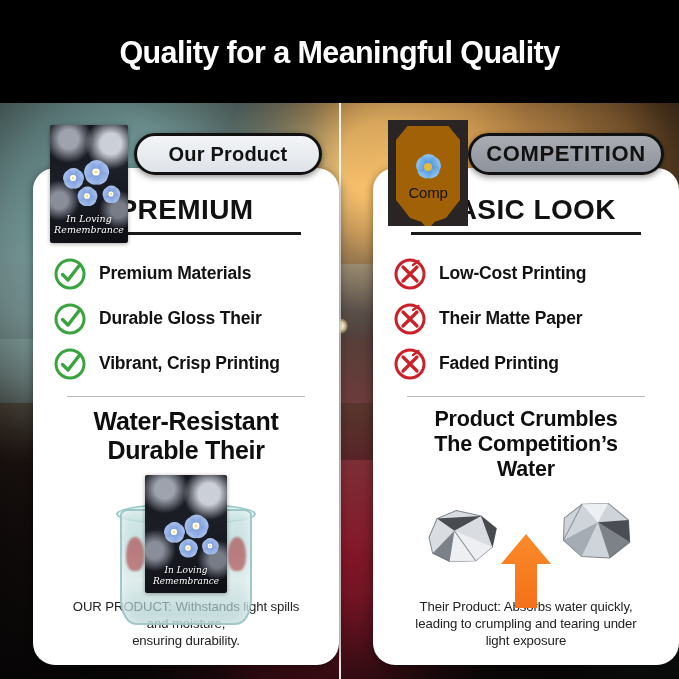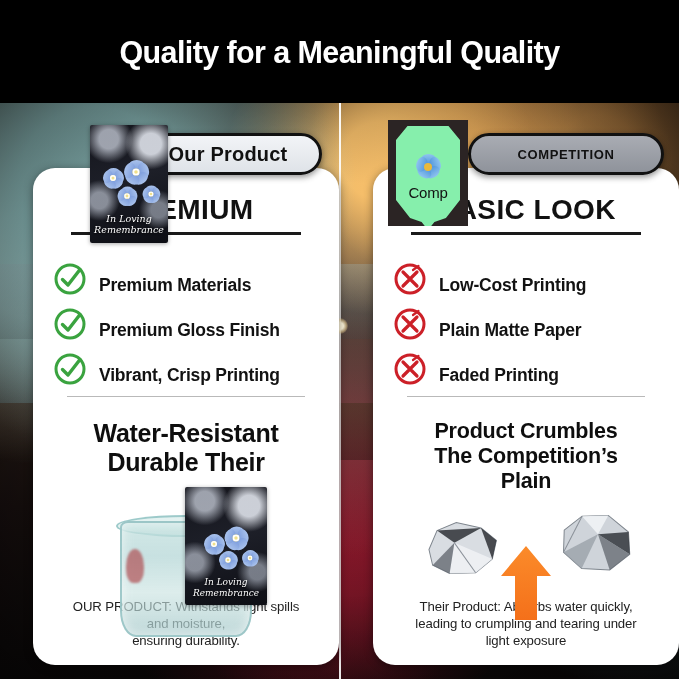--- a/index.html
+++ b/index.html
@@ -115,21 +115,21 @@
     line-height:32px;
   }
   .heading-rule {
     height:3px; background:#1a1a1a;
     margin:6px 22px 0 22px;
   }
 
   
   .feature-list { margin-top:16px; }
   .feature-row {
-    display:flex; align-items:flex-end;
+    display:flex; align-items:center;
     height:45px;
     padding-left:4px;
   }
   .feature-icon {
     width:34px; height:34px;
     flex:0 0 34px;
     margin-right:12px;
   }
   .feature-icon svg { display:block; width:34px; height:34px; }
   .feature-text {
@@ -143,21 +143,21 @@
   
   .soft-rule {
     height:1px; background:#b9b9b9;
     margin:10px 18px 0 18px;
   }
 
   .statement {
     text-align:center;
     color:#0e0e0e;
     font-weight:bold;
-    margin-top:22px;
+    margin-top:10px;
   }
   .statement.left  { font-size:25px; line-height:29px; letter-spacing:-0.3px; }
   .statement.right { font-size:21.5px; line-height:25px; letter-spacing:-0.2px; }
 
   
   .media {
     flex:1 1 auto;
     position:relative;
     margin-top:4px;
   }
@@ -196,21 +196,20 @@
   .glass-red-l { left:22px; }
   .glass-red-r { left:124px; }
 
   .mem-card {
     position:absolute; left:41px; top:0;
     width:82px; height:118px;
     border-radius:2px;
     overflow:hidden;
     z-index:3;
     box-shadow:0 1px 4px rgba(0,0,0,0.35);
-    margin-left:40px;
   }
   .mem-card.thumb {
     position:absolute; left:0; top:0;
     width:78px; height:118px;
     border-radius:2px;
   }
   .mem-art {
     position:absolute; inset:0;
     background:
       radial-gradient(circle at 78% 16%, rgba(228,232,240,0.88) 0 9%, rgba(0,0,0,0) 22%),
@@ -306,40 +305,40 @@
     white-space:nowrap;
   }
   .badge-ours {
     left:134px; width:188px;
     background:linear-gradient(180deg,#f2f4f7,#dfe3e8);
   }
   .badge-comp {
     left:468px; width:196px;
     background:linear-gradient(180deg,#a9acb3,#8f939b);
   }
-  .badge-comp .badge-label { font-size:13px; letter-spacing:0.6px; }
+  .badge-comp .badge-label { font-size:22px; letter-spacing:0.6px; }
 
   
   .thumb-wrap {
     position:absolute; left:50px; top:125px;
     width:78px; height:118px;
     z-index:31;
   }
 
   
   .comp-tag {
     position:absolute; left:388px; top:120px;
     width:80px; height:106px;
     background:#2b2424;
     z-index:31;
   }
   .comp-shape {
     position:absolute; left:8px; top:6px;
     width:64px; height:100px;
-    background:#86efac;
+    background:#a16207;
     clip-path:polygon(
       18% 0%, 82% 0%, 100% 14%, 100% 74%,
       78% 92%, 60% 96%, 55% 100%, 45% 100%, 40% 96%,
       22% 92%, 0% 74%, 0% 14%
     );
     display:flex; flex-direction:column;
     align-items:center; justify-content:center;
   }
   .comp-flower { position:relative; width:30px; height:30px; margin-bottom:2px; }
   .comp-flower span {
@@ -402,21 +401,21 @@
           <span class="feature-text">Premium Materials</span>
         </div>
 
         <div class="feature-row">
           <span class="feature-icon">
             <svg viewBox="0 0 34 34">
               <circle cx="17" cy="17" r="14" fill="none" stroke="#3aa33f" stroke-width="3"></circle>
               <path d="M9.5 17.5 L15 23 L27 7.5" fill="none" stroke="#3aa33f" stroke-width="3.4" stroke-linecap="round" stroke-linejoin="round"></path>
             </svg>
           </span>
-          <span class="feature-text">Premium Gloss Finish</span>
+          <span class="feature-text">Durable Gloss Their</span>
         </div>
 
         <div class="feature-row">
           <span class="feature-icon">
             <svg viewBox="0 0 34 34">
               <circle cx="17" cy="17" r="14" fill="none" stroke="#3aa33f" stroke-width="3"></circle>
               <path d="M9.5 17.5 L15 23 L27 7.5" fill="none" stroke="#3aa33f" stroke-width="3.4" stroke-linecap="round" stroke-linejoin="round"></path>
             </svg>
           </span>
           <span class="feature-text">Vibrant, Crisp Printing</span>
@@ -511,42 +510,42 @@
         </div>
 
         <div class="feature-row">
           <span class="feature-icon">
             <svg viewBox="0 0 34 34">
               <circle cx="17" cy="17" r="14" fill="none" stroke="#cc2028" stroke-width="3"></circle>
               <path d="M10 10 L24 24 M24 10 L10 24" fill="none" stroke="#cc2028" stroke-width="3.2" stroke-linecap="round"></path>
               <path d="M20 8 L25.5 4" fill="none" stroke="#cc2028" stroke-width="2.2" stroke-linecap="round"></path>
             </svg>
           </span>
-          <span class="feature-text">Plain Matte Paper</span>
+          <span class="feature-text">Their Matte Paper</span>
         </div>
 
         <div class="feature-row">
           <span class="feature-icon">
             <svg viewBox="0 0 34 34">
               <circle cx="17" cy="17" r="14" fill="none" stroke="#cc2028" stroke-width="3"></circle>
               <path d="M10 10 L24 24 M24 10 L10 24" fill="none" stroke="#cc2028" stroke-width="3.2" stroke-linecap="round"></path>
               <path d="M20 8 L25.5 4" fill="none" stroke="#cc2028" stroke-width="2.2" stroke-linecap="round"></path>
             </svg>
           </span>
           <span class="feature-text">Faded Printing</span>
         </div>
 
       </div>
 
       <div class="soft-rule"></div>
 
       <div class="statement right">
         <div>Product Crumbles</div>
         <div>The Competition’s</div>
-        <div>Plain</div>
+        <div>Water</div>
       </div>
 
       <div class="media">
         <div class="crumple-scene">
 
           <div class="crumple c-left">
             <svg viewBox="0 0 76 60">
               <path d="M4 28 L14 10 L34 4 L58 12 L72 26 L66 44 L48 56 L22 54 L6 44 Z" fill="#d9dde2" stroke="#7e858d" stroke-width="1"></path>
               <path d="M14 10 L30 24 L58 12" fill="#2e3136" opacity="0.85"></path>
               <path d="M30 24 L22 54 L48 56 L66 44 Z" fill="#eef1f4" opacity="0.9"></path>

